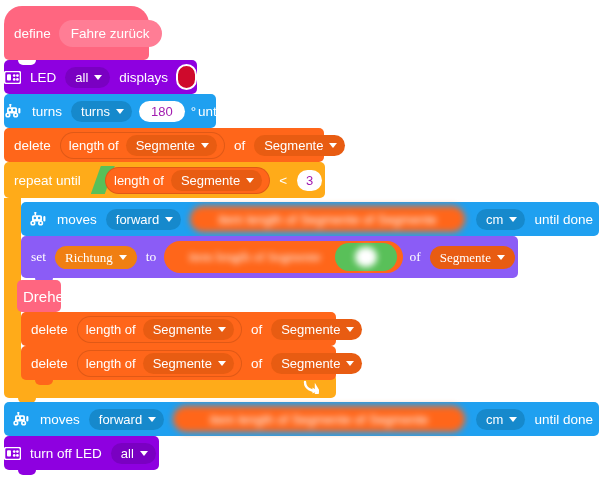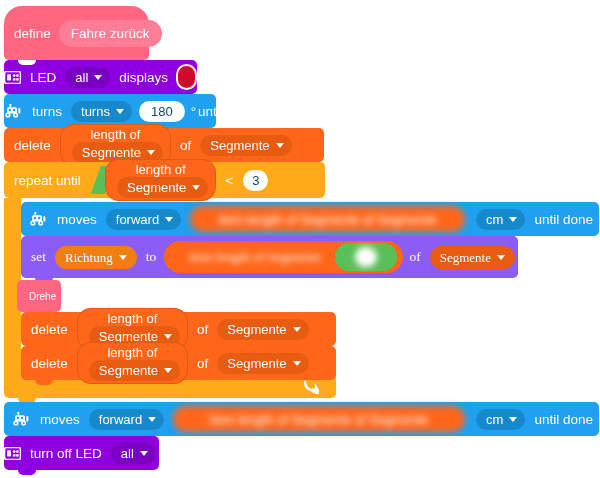--- a/index.html
+++ b/index.html
@@ -36,32 +36,31 @@
     display:inline-flex;align-items:center;gap:5px;
     border-radius:12px;padding:3px 8px 3px 10px;
     font-size:13px;line-height:15px;margin:0 3px;
   }
   .caret{
     width:0;height:0;border-left:4.5px solid transparent;
     border-right:4.5px solid transparent;border-top:5px solid #fff;
     margin-left:1px;
   }
   .numfield{
-    background:#fff;color:#0c4a6e;border-radius:12px;
+    background:#fff;color:#a21caf;border-radius:12px;
     padding:3px 12px;font-size:13px;margin:0 4px;
     display:inline-flex;align-items:center;
   }
   .numfield.sm{padding:3px 9px;}
 
   
   .rep{
     display:inline-flex;align-items:center;
     border-radius:14px;padding:2px 6px;font-size:13px;margin:0 3px;
     box-sizing:border-box;
-    flex-direction:column;
   }
 
   
   .c-proc{background:#FF6680;}
   .c-proc-in{background:#FF7D95;}
   .c-led{background:#8E00E0;}
   .c-led-d{background:#7A00C2;}
   .c-motor{background:#1FA0F0;}
   .c-motor-d{background:#1689CC;}
   .c-list{background:#FF661A;}
@@ -241,21 +240,21 @@
     </span>
     <span class="lbl">of</span>
     <span class="pill c-list-d" style="background:#E85C12;padding:4px 10px;">
       <span>Segmente</span>
       <i class="caret"></i>
     </span>
   </div>
 
   <div class="blk c-proc" style="left:17px;top:280px;width:44px;height:32px;border-radius:5px;">
     <div class="notch bot c-proc" style="left:8px;"></div>
-    <span class="lbl first" style="padding-left:12px;font-size:10px;">Drehe</span>
+    <span class="lbl first" style="padding-left:6px;font-size:15px;">Drehe</span>
   </div>
 
   <div class="blk c-list" style="left:21px;top:312px;width:315px;height:34px;">
     <div class="notch bot c-list"></div>
     <span class="lbl first">delete</span>
     <span class="rep c-list" style="border:1.5px solid rgba(0,0,0,0.12);padding:2px 4px 2px 8px;">
       <span style="padding-right:4px;">length of</span>
       <span class="pill c-list-d">
         <span>Segmente</span>
         <i class="caret"></i>

